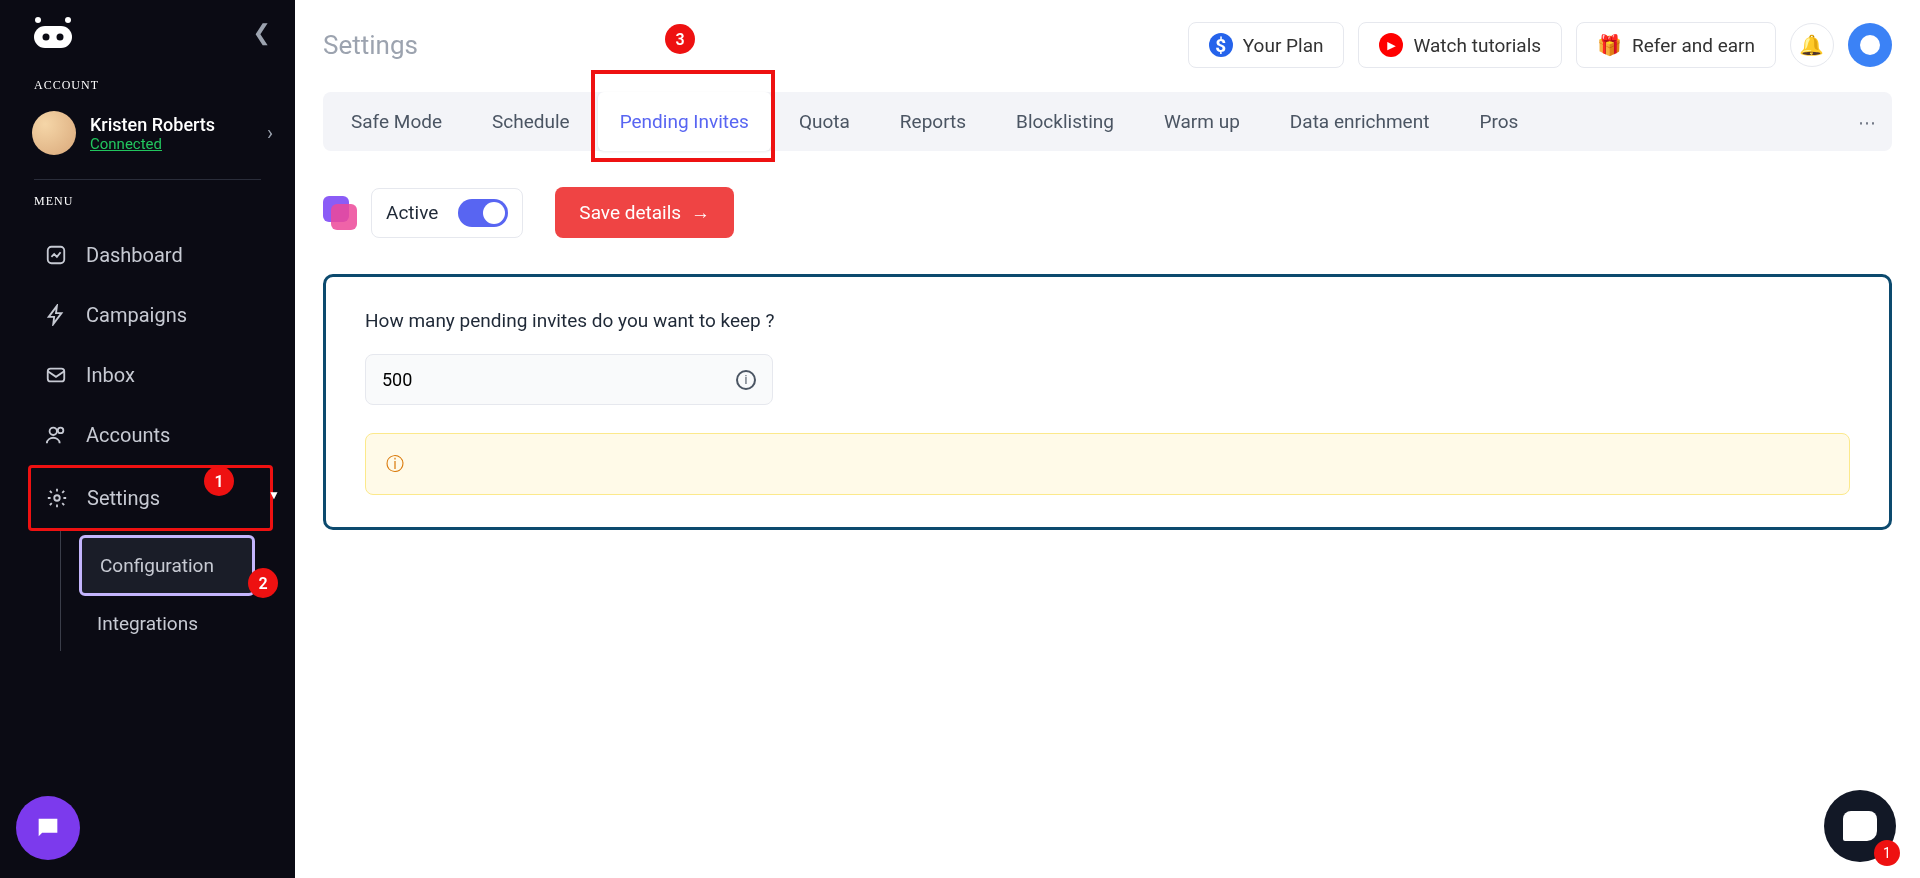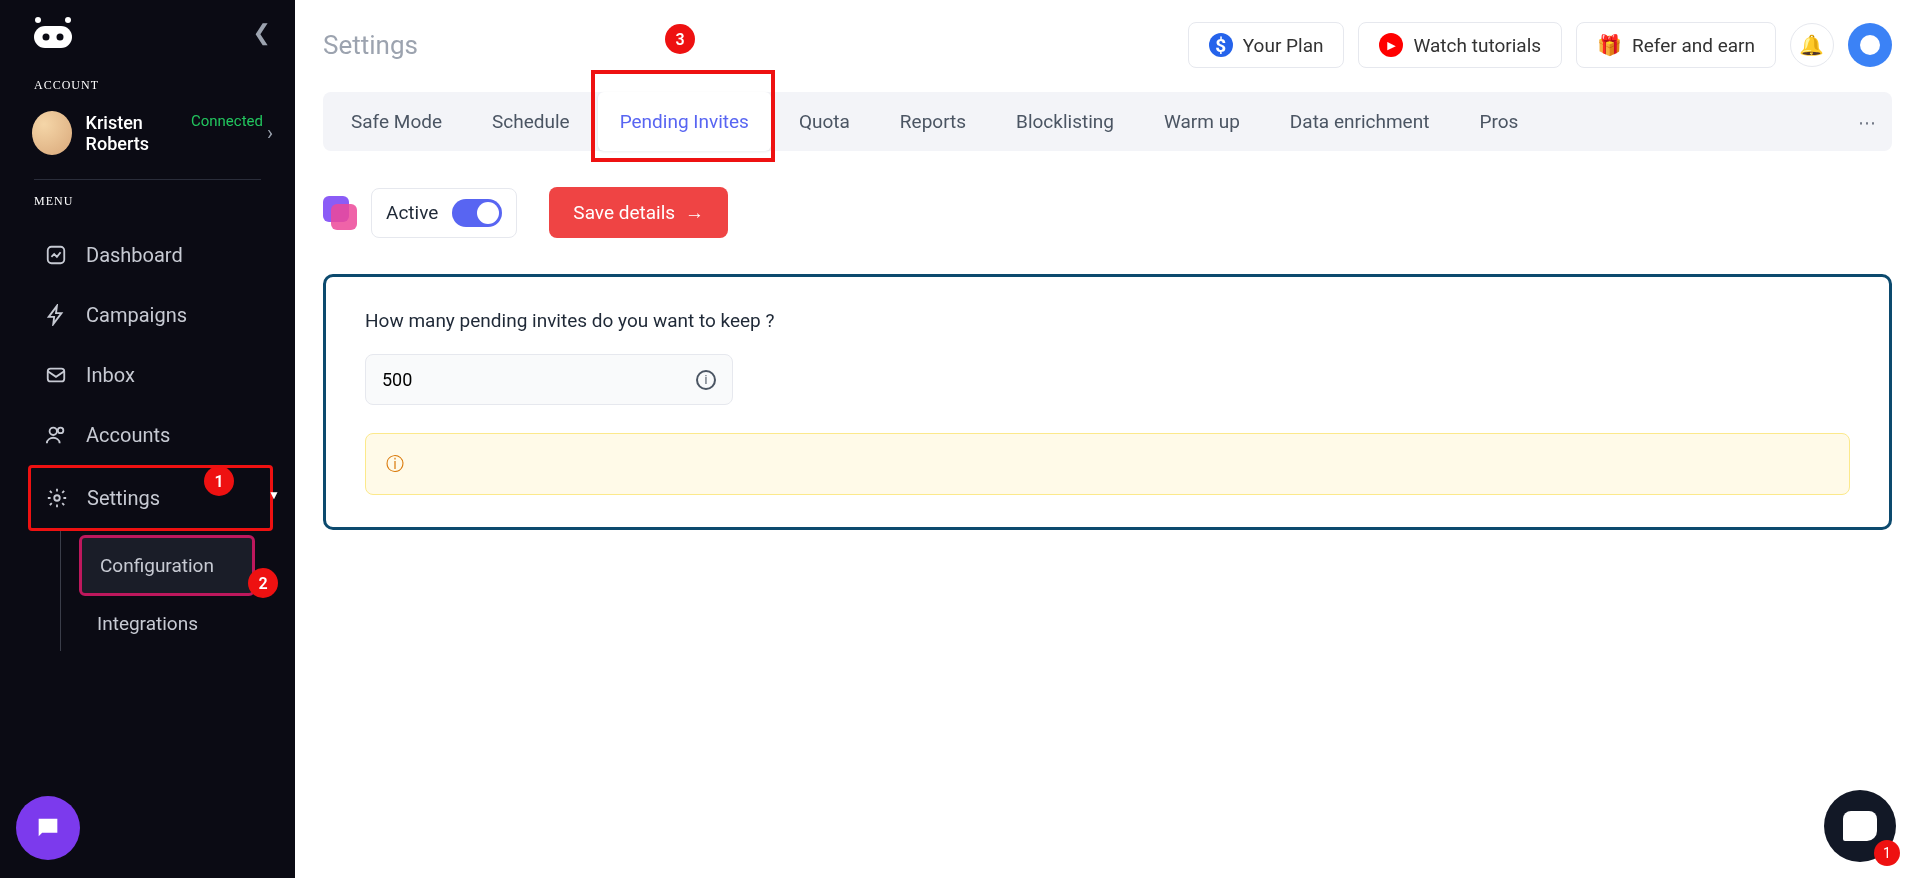--- a/index.html
+++ b/index.html
@@ -4,33 +4,33 @@
 <style>
 * { margin: 0; padding: 0; box-sizing: border-box; font-family: -apple-system, BlinkMacSystemFont, 'Segoe UI', Roboto, sans-serif; }
 body { display: flex; height: 878px; width: 1920px; overflow: hidden; background: #fff; }
 .sidebar { width: 295px; background: #0b0b14; color: #fff; display: flex; flex-direction: column; padding: 12px 0; position: relative; }
 .logo-row { display: flex; align-items: center; justify-content: space-between; padding: 0 24px 12px 28px; }
 .logo { width: 50px; height: 40px; display: flex; align-items: center; justify-content: center; }
 .collapse-btn { color: #9ca3af; cursor: pointer; font-size: 22px; }
 .section-label { color: #ffffff; font-size: 12px; letter-spacing: 1px; padding: 14px 34px 10px; font-family: Liberation Serif, serif; }
 .user-block { display: flex; align-items: center; gap: 14px; padding: 8px 32px 18px; cursor: pointer; position: relative; }
 .avatar-sm { width: 44px; height: 44px; border-radius: 50%; background: radial-gradient(circle at 30% 30%, #f5d6a8, #d9a87a); }
-.user-text { display: flex; }
+.user-text { display: flex; flex-direction: column; }
 .user-name { font-size: 18px; font-weight: 500; }
-.user-status { color: #22c55e; font-size: 15px; }
+.user-status { color: #22c55e; font-size: 15px; text-decoration: underline; }
 .user-chevron { position: absolute; right: 22px; color: #9ca3af; font-size: 20px; }
 .divider { height: 1px; background: #2a2d3a; margin: 6px 34px 0; }
 .menu-list { display: flex; flex-direction: column; padding: 6px 0; }
 .menu-item { display: flex; align-items: center; gap: 18px; padding: 18px 44px; color: #c7cad3; font-size: 20px; cursor: pointer; position: relative; }
 .menu-item .micon { width: 24px; height: 24px; display: flex; align-items: center; justify-content: center; color: #c7cad3; }
 .menu-item.settings { border: 3px solid #e11; border-radius: 4px; margin: 0 22px 0 28px; padding: 18px 14px; }
 .settings-caret { position: absolute; right: -10px; top: 20px; color: #fff; font-size: 12px; }
 .submenu { margin-left: 60px; border-left: 1px solid #3a3d49; padding: 4px 0 0 18px; }
 .submenu-item { padding: 16px 18px; color: #c7cad3; font-size: 19px; cursor: pointer; border-radius: 6px; position: relative; }
-.submenu-item.config { border: 3px solid #be185d; background: #1a1d28; margin-right: 40px; }
+.submenu-item.config { border: 3px solid #c4b5fd; background: #1a1d28; margin-right: 40px; }
 .badge-num { position: absolute; width: 30px; height: 30px; border-radius: 50%; background: #e11; color: #fff; font-size: 16px; font-weight: 600; display: flex; align-items: center; justify-content: center; }
 .b1 { top: 466px; left: 204px; }
 .b2 { top: 568px; left: 248px; }
 .main { flex: 1; background: #fff; display: flex; flex-direction: column; overflow: hidden; }
 .topbar { display: flex; align-items: center; padding: 22px 28px 18px; gap: 14px; }
 .page-title { font-size: 26px; color: #9ca3af; flex: 1; position: relative; }
 .b3 { position: absolute; left: 342px; top: -6px; width: 30px; height: 30px; border-radius: 50%; background: #e11; color: #fff; font-size: 16px; font-weight: 600; display: flex; align-items: center; justify-content: center; }
 .chip { display: flex; align-items: center; gap: 10px; padding: 10px 20px; border: 1px solid #e6e8ee; border-radius: 8px; font-size: 19px; color: #333; cursor: pointer; }
 .chip-icon { width: 24px; height: 24px; border-radius: 50%; display: flex; align-items: center; justify-content: center; }
 .plan-icon { background: #2563eb; color: #fff; font-weight: bold; }
@@ -42,28 +42,28 @@
 .tabs-row { display: flex; align-items: center; background: #f3f4f8; border-radius: 8px; margin: 6px 28px 0; padding: 0 6px; gap: 6px; position: relative; }
 .tab { padding: 18px 22px; font-size: 19px; color: #4b5563; cursor: pointer; white-space: nowrap; border-radius: 6px; }
 .tab.active { background: #fff; color: #5865f2; box-shadow: 0 1px 3px rgba(0,0,0,0.08); }
 .tab-overlay { position: absolute; border: 4px solid #e11; left: 268px; top: -22px; width: 184px; height: 92px; pointer-events: none; }
 .tab-ellipsis { position: absolute; right: 16px; top: 20px; color: #6b7280; font-size: 18px; cursor: pointer; }
 .section-head { display: flex; align-items: center; padding: 36px 28px 18px; gap: 14px; }
 .sq-icon { width: 34px; height: 34px; position: relative; }
 .sq1 { position: absolute; width: 26px; height: 26px; border-radius: 6px; background: #8b5cf6; top: 0; left: 0; }
 .sq2 { position: absolute; width: 26px; height: 26px; border-radius: 6px; background: #ec4899; top: 8px; left: 8px; opacity: 0.85; }
 .section-title { font-size: 28px; font-weight: 700; color: #1f2937; flex: 1; }
-.active-block { display: flex; align-items: center; gap: 14px; border: 1px solid #e6e8ee; border-radius: 8px; padding: 10px 14px; }
+.active-block { display: flex; align-items: center; gap: 20px; border: 1px solid #e6e8ee; border-radius: 8px; padding: 10px 14px; }
 .active-text { font-size: 19px; color: #1f2937; }
 .toggle { width: 50px; height: 28px; border-radius: 14px; background: #5865f2; position: relative; cursor: pointer; }
 .toggle::after { content: ''; position: absolute; width: 22px; height: 22px; border-radius: 50%; background: #fff; top: 3px; right: 3px; }
 .save-btn { background: #ef4444; color: #fff; font-size: 19px; padding: 14px 24px; border-radius: 8px; display: flex; align-items: center; gap: 10px; cursor: pointer; margin-left: 18px; }
 .card { border: 3px solid #0c4a6e; border-radius: 10px; margin: 18px 28px; padding: 32px 39px; }
 .q-label { font-size: 19px; color: #1f2937; margin-bottom: 22px; }
-.num-input { width: 368px; padding: 14px 16px; border: 1px solid #e6e8ee; border-radius: 8px; font-size: 18px; display: flex; align-items: center; justify-content: space-between; background: #f9fafb; }
+.num-input { width: 408px; padding: 14px 16px; border: 1px solid #e6e8ee; border-radius: 8px; font-size: 18px; display: flex; align-items: center; justify-content: space-between; background: #f9fafb; }
 .info-i { width: 20px; height: 20px; border: 2px solid #4b5563; border-radius: 50%; display: flex; align-items: center; justify-content: center; font-size: 12px; color: #4b5563; cursor: pointer; }
 .alert { background: #fffae8; border: 1px solid #fce98b; border-radius: 8px; padding: 18px 20px; margin-top: 28px; display: flex; align-items: center; gap: 14px; font-size: 18px; color: #374151; }
 .alert-i { color: #d97706; font-size: 18px; }
 .chat-fab { position: absolute; bottom: 18px; left: 16px; width: 64px; height: 64px; border-radius: 50%; background: #7c3aed; display: flex; align-items: center; justify-content: center; cursor: pointer; }
 .chat-fab svg { fill: #fff; }
 .chat-fab2 { position: fixed; bottom: 16px; right: 24px; width: 72px; height: 72px; border-radius: 50%; background: #121826; display: flex; align-items: center; justify-content: center; cursor: pointer; }
 .chat-fab2 .inner { width: 34px; height: 30px; background: #fff; border-radius: 8px 8px 10px 2px; }
 .fab-badge { position: absolute; bottom: -4px; right: -4px; width: 26px; height: 26px; border-radius: 50%; background: #e11; color: #fff; font-size: 14px; display: flex; align-items: center; justify-content: center; }
 </style>
 </head>

